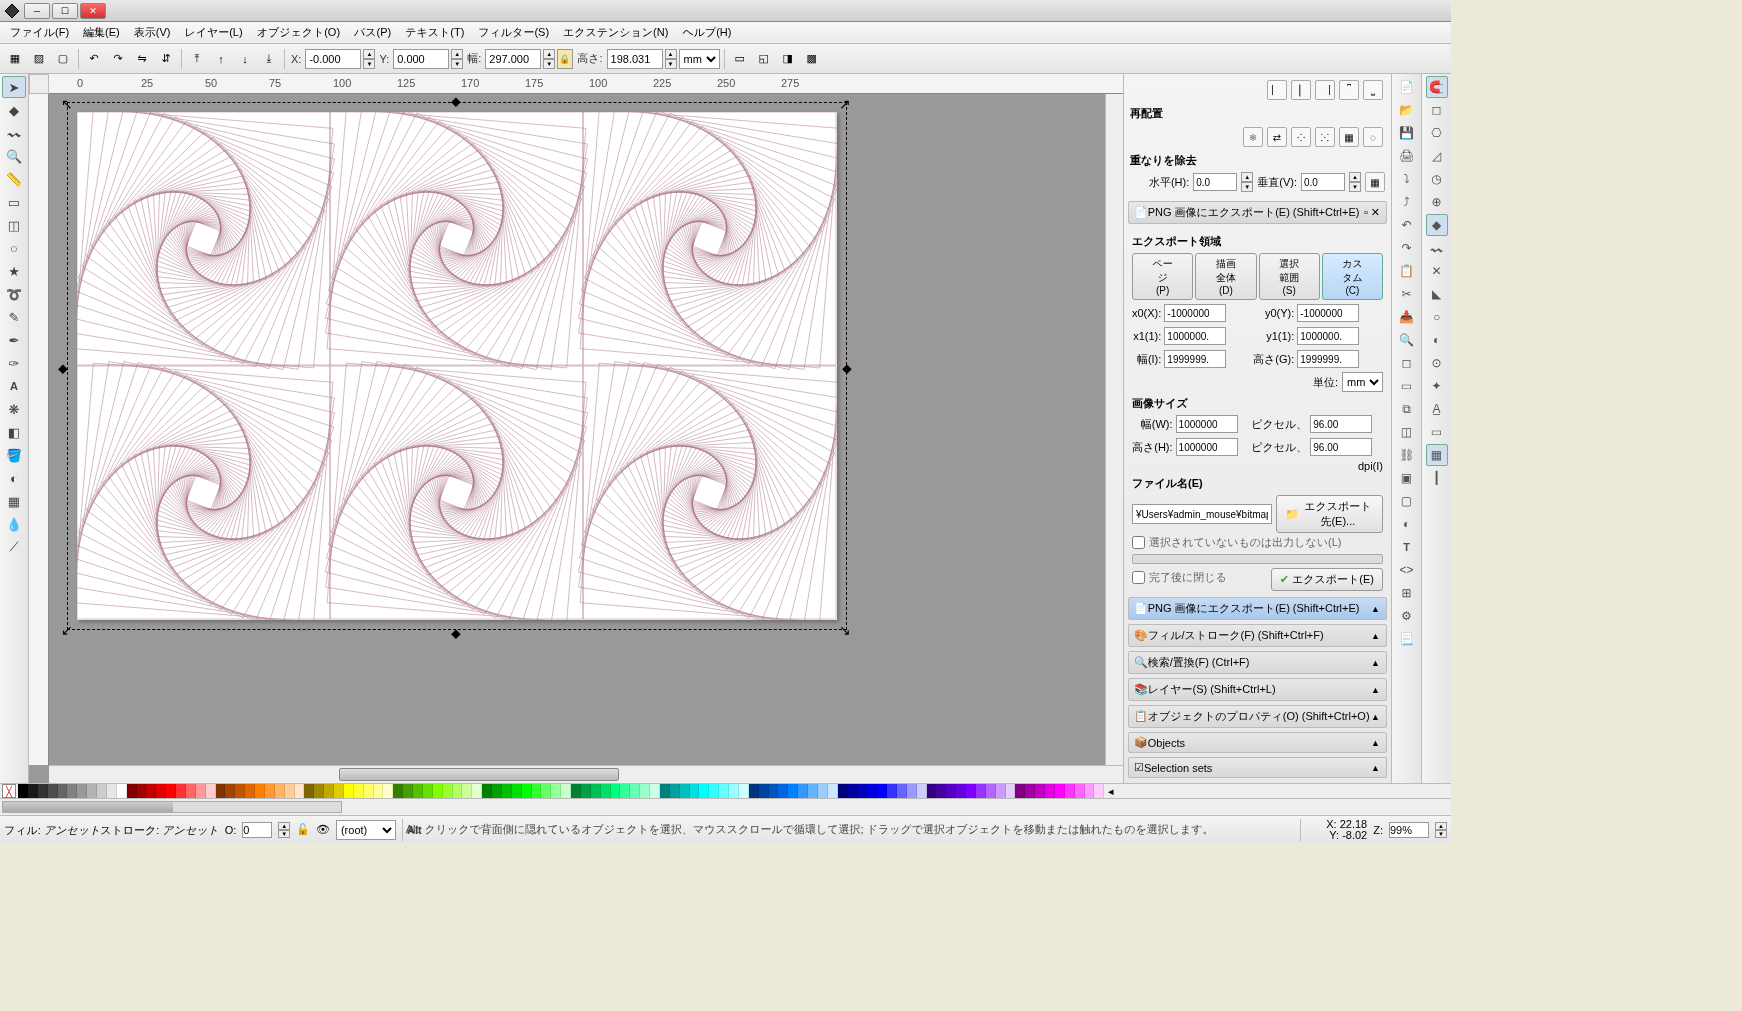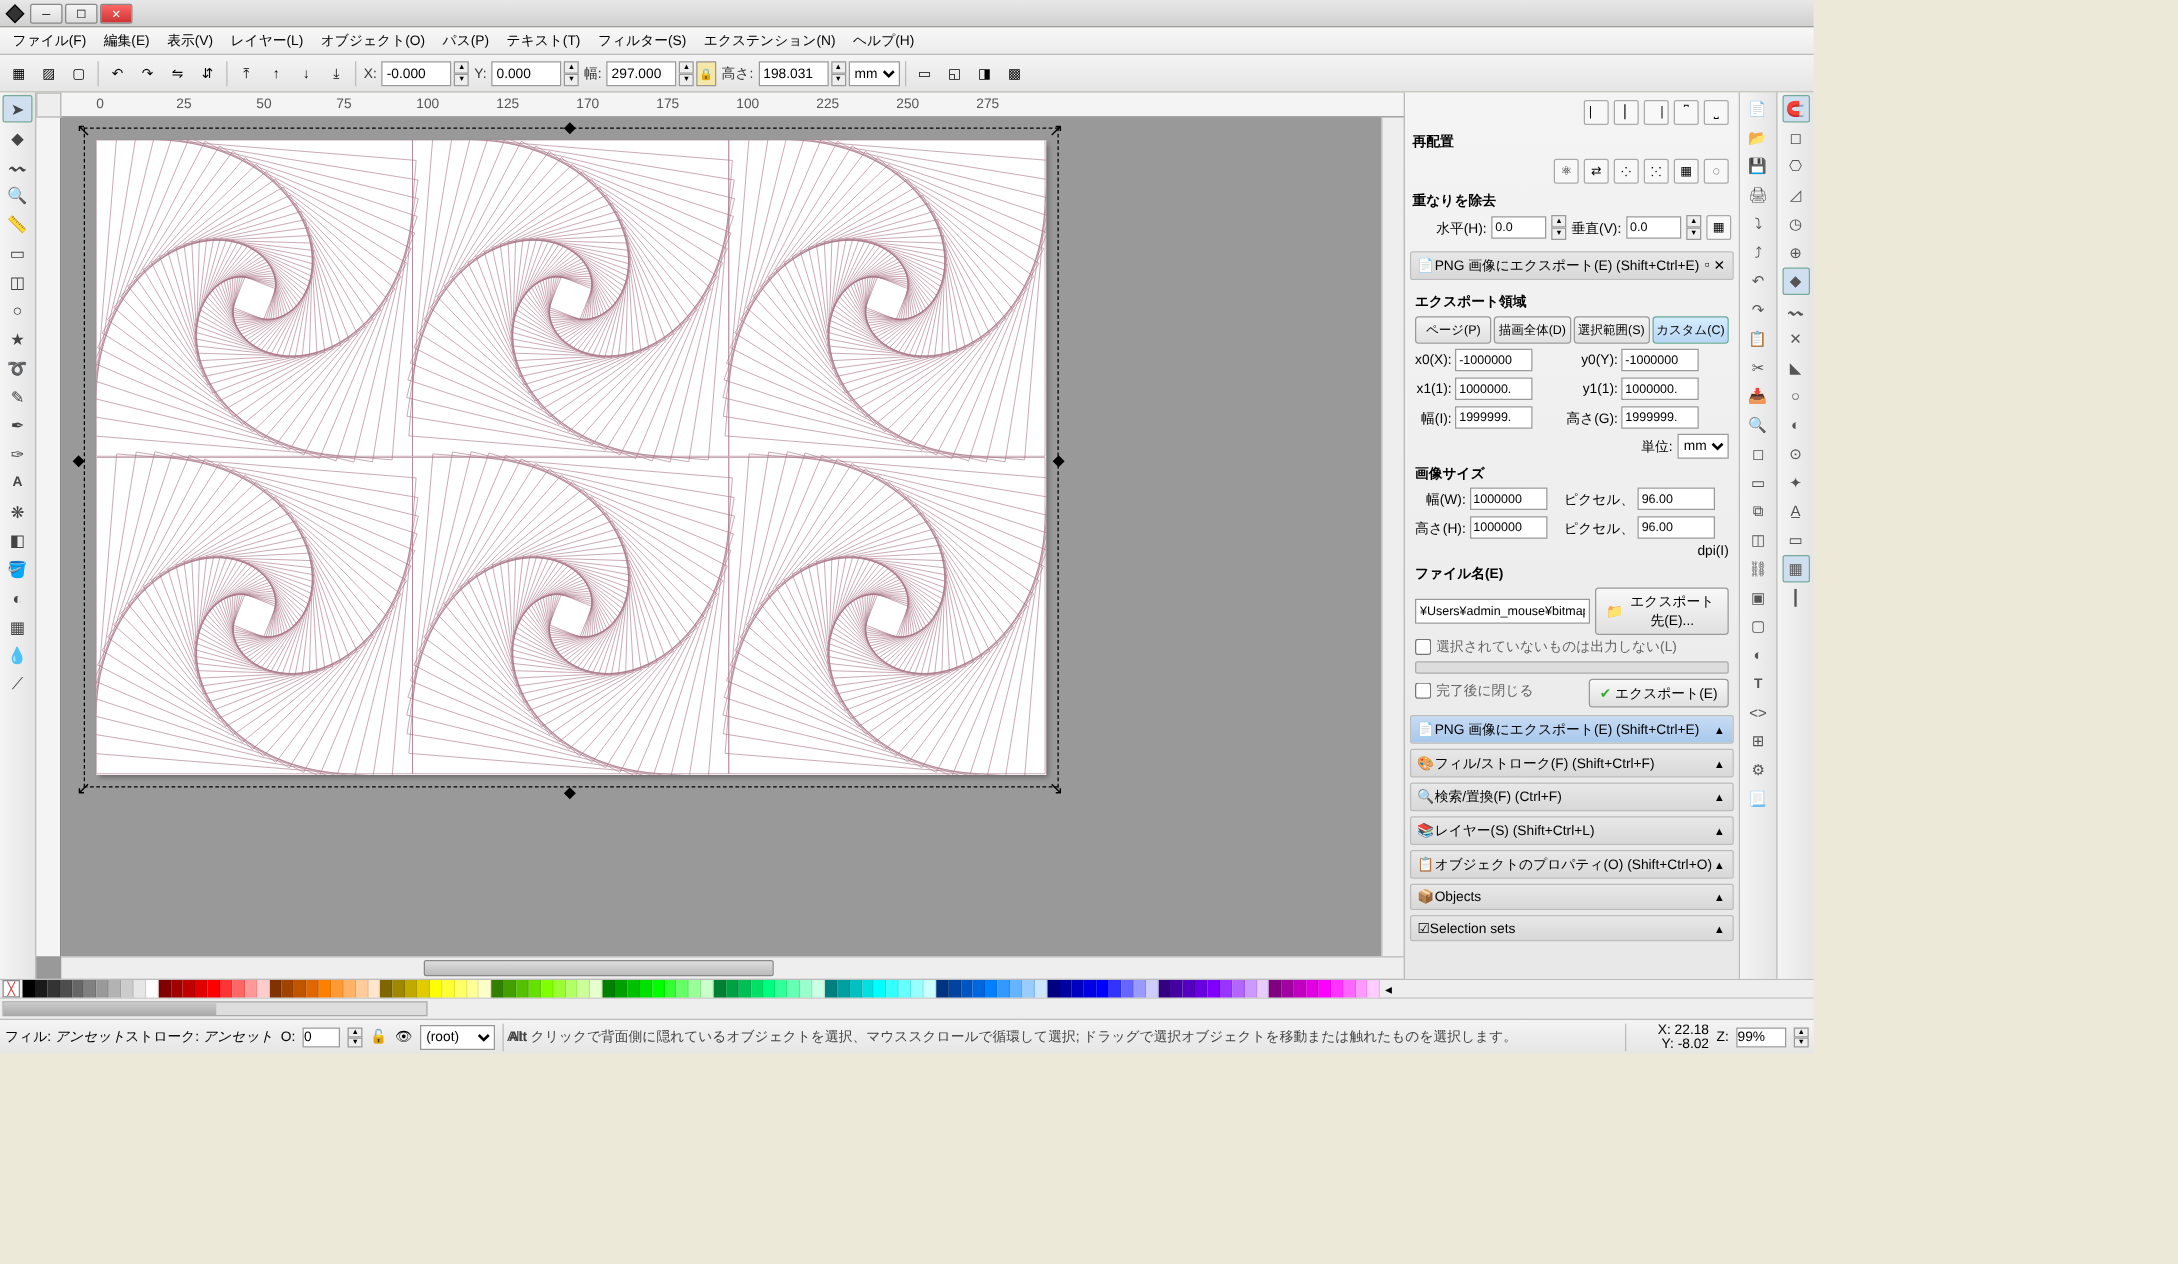--- a/index.html
+++ b/index.html
@@ -45,21 +45,21 @@
 .icon-btn { width:20px; height:20px; border:1px solid #aaa; border-radius:2px; background:#f8f8f8; display:flex; align-items:center; justify-content:center; font-size:10px; cursor:pointer; }
 .field-row { display:flex; align-items:center; gap:4px; margin:3px 0; justify-content:flex-end; }
 .field-row label { font-size:11px; }
 .field-row input[type=text] { width:44px; height:18px; border:1px solid #999; padding:0 2px; font-size:10px; }
 .panel-header { background:linear-gradient(#e8e8e8,#d8d8d8); border:1px solid #bbb; border-radius:2px; padding:3px 5px; margin:2px 4px; display:flex; align-items:center; font-size:11px; cursor:pointer; position:relative; }
 .panel-header.active { background:linear-gradient(#c8dcf4,#a8c8ec); }
 .panel-header .arrow { position:absolute; right:6px; font-size:9px; }
 .panel-header .minx { position:absolute; right:6px; display:flex; gap:3px; font-size:9px; }
 .export-panel { padding:4px 8px; }
 .export-tabs { display:flex; gap:2px; margin:4px 0; }
-.etab { flex:1; padding:3px 2px; border:1px solid #999; border-radius:3px; background:linear-gradient(#f4f4f4,#e0e0e0); text-align:center; cursor:pointer; font-size:10px; }
+.etab { flex:1; padding:3px 19px; border:1px solid #999; border-radius:3px; background:linear-gradient(#f4f4f4,#e0e0e0); text-align:center; cursor:pointer; font-size:10px; }
 .etab.active { background:linear-gradient(#d6ecff,#b8d6f4); border-color:#6a9; }
 .export-grid { display:grid; grid-template-columns:auto 1fr auto 1fr; gap:5px 3px; align-items:center; margin:4px 0; }
 .export-grid label { text-align:right; font-size:11px; }
 .export-grid input { height:18px; border:1px solid #999; padding:0 2px; font-size:10px; width:62px; }
 .unit-row { display:flex; justify-content:flex-end; align-items:center; gap:4px; margin:2px 0; }
 .btn { padding:3px 8px; border:1px solid #999; border-radius:3px; background:linear-gradient(#f8f8f8,#e0e0e0); cursor:pointer; font-size:11px; display:inline-flex; align-items:center; gap:3px; }
 .chk-row { display:flex; align-items:center; gap:4px; margin:2px 0; font-size:11px; color:#666; }
 .progress { height:10px; background:#ddd; border:1px solid #aaa; border-radius:2px; margin:4px 0; }
 .cmd-bars { width:30px; display:flex; flex-direction:column; background:linear-gradient(90deg,#f4f4f4,#e5e5e5); border-left:1px solid #bbb; }
 .cmd-col { display:flex; flex-direction:column; align-items:center; padding:2px 0; gap:1px; }

